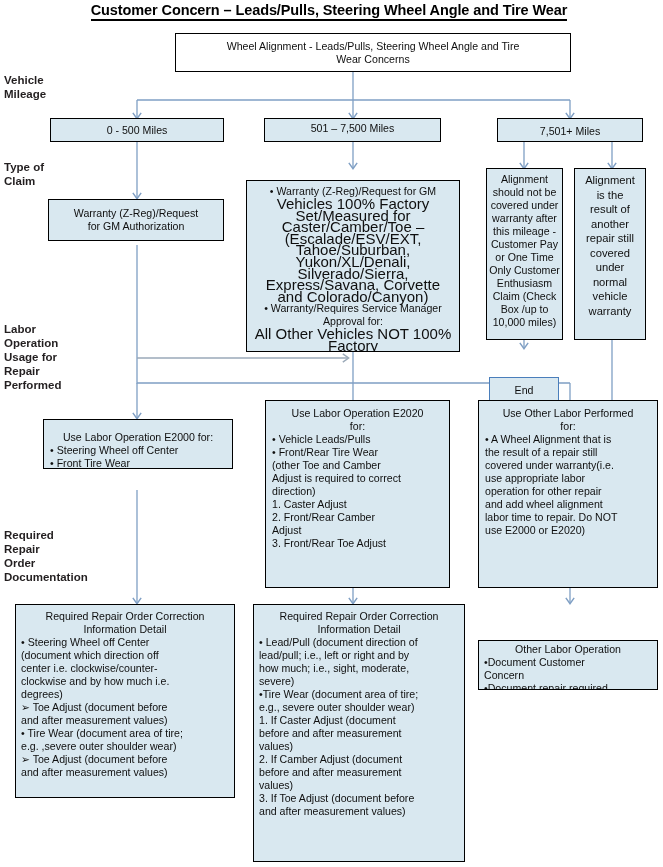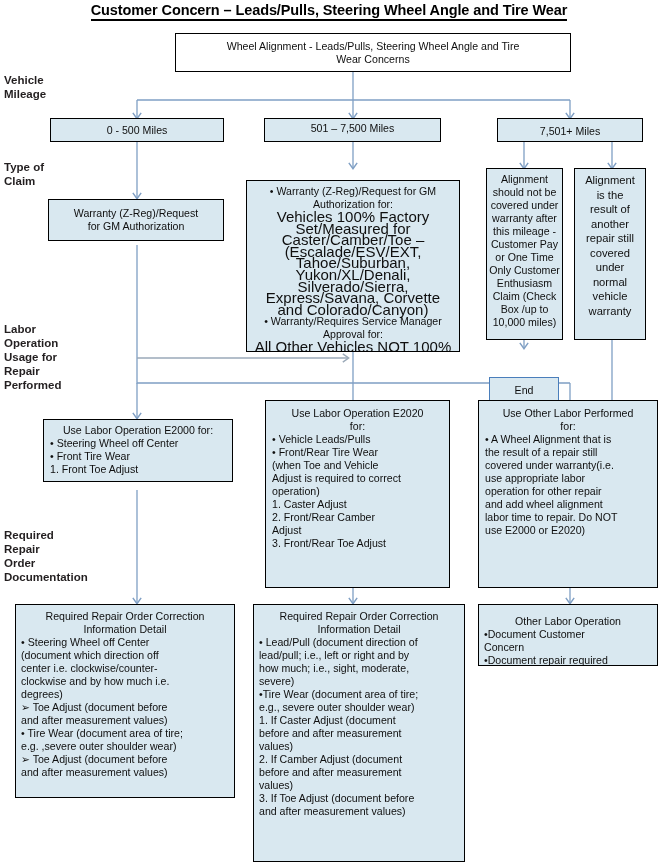--- a/index.html
+++ b/index.html
@@ -159,21 +159,20 @@
 
   <div class="node big11" style="left:48px; top:199px; width:176px; height:42px; display:flex; align-items:center; justify-content:center;">
     <div class="ctr">
       <div>Warranty (Z-Reg)/Request</div>
       <div>for GM  Authorization</div>
     </div>
   </div>
 
   <div class="node" style="left:246px; top:168px; width:214px; height:172px; padding:4px 3px;margin-top:12px;">
     <div class="ctr big11">• Warranty (Z-Reg)/Request for GM</div>
-    <div class="ctr big11">Authorization for:</div>
     <div class="ctr sm9">Vehicles 100% Factory Set/Measured for</div>
     <div class="ctr sm9">Caster/Camber/Toe – (Escalade/ESV/EXT,</div>
     <div class="ctr sm9">Tahoe/Suburban, Yukon/XL/Denali,</div>
     <div class="ctr sm9">Silverado/Sierra, Express/Savana,  Corvette</div>
     <div class="ctr sm9">and Colorado/Canyon)</div>
     <div class="ctr big11">• Warranty/Requires Service Manager</div>
     <div class="ctr big11">Approval for:</div>
     <div class="ctr sm9">All Other Vehicles NOT 100% Factory</div>
     <div class="ctr sm9">Set/Measured for Caster/Camber/Toe</div>
   </div>
@@ -203,35 +202,35 @@
     <div class="ctr">under</div>
     <div class="ctr">normal</div>
     <div class="ctr">vehicle</div>
     <div class="ctr">warranty</div>
   </div>
 
   <div class="node endnode big11" style="left:489px; top:349px; width:70px; height:26px; display:flex; align-items:center; justify-content:center;margin-top:28px;">
     <div class="ctr">End</div>
   </div>
 
-  <div class="node big11" style="left:43px; top:419px; width:190px; height:63px; padding:4px 6px;">
+  <div class="node big11" style="left:43px; top:419px; width:190px; height:50px; padding:11px 6px;">
     <div class="ctr">Use Labor Operation E2000 for:</div>
     <div class="lft">• Steering Wheel off Center</div>
     <div class="lft">• Front Tire Wear</div>
     <div class="lft">1.    Front Toe Adjust</div>
   </div>
 
   <div class="node big11" style="left:265px; top:400px; width:185px; height:188px; padding:6px 6px;">
     <div class="ctr">Use Labor Operation E2020</div>
     <div class="ctr">for:</div>
     <div class="lft">• Vehicle Leads/Pulls</div>
     <div class="lft">• Front/Rear Tire Wear</div>
-    <div class="lft">(when Toe and Vehicle</div>
+    <div class="lft">(other Toe and Camber</div>
     <div class="lft">Adjust is required to correct</div>
-    <div class="lft">operation)</div>
+    <div class="lft">direction)</div>
     <div class="lft">1.    Caster Adjust</div>
     <div class="lft">2.    Front/Rear Camber</div>
     <div class="lft">       Adjust</div>
     <div class="lft">3.    Front/Rear Toe Adjust</div>
   </div>
 
   <div class="node big11" style="left:478px; top:400px; width:180px; height:188px; padding:6px 6px;">
     <div class="ctr">Use Other Labor Performed</div>
     <div class="ctr">for:</div>
     <div class="lft">• A Wheel Alignment that is</div>
@@ -272,20 +271,20 @@
     <div class="lft">1.     If Caster Adjust (document</div>
     <div class="lft">        before and after measurement</div>
     <div class="lft">        values)</div>
     <div class="lft">2.     If Camber Adjust (document</div>
     <div class="lft">        before and after measurement</div>
     <div class="lft">        values)</div>
     <div class="lft">3.     If Toe Adjust (document before</div>
     <div class="lft">        and after measurement values)</div>
   </div>
 
-  <div class="node big11" style="left:478px; top:604px; width:180px; height:62px; padding:10px 5px;">
+  <div class="node big11" style="left:478px; top:640px; width:180px; height:50px; padding:2px 5px;">
     <div class="ctr">Other Labor Operation</div>
     <div class="lft">•Document Customer</div>
     <div class="lft">Concern</div>
     <div class="lft">•Document repair required</div>
   </div>
 
 </div>
 
 </body></html>

